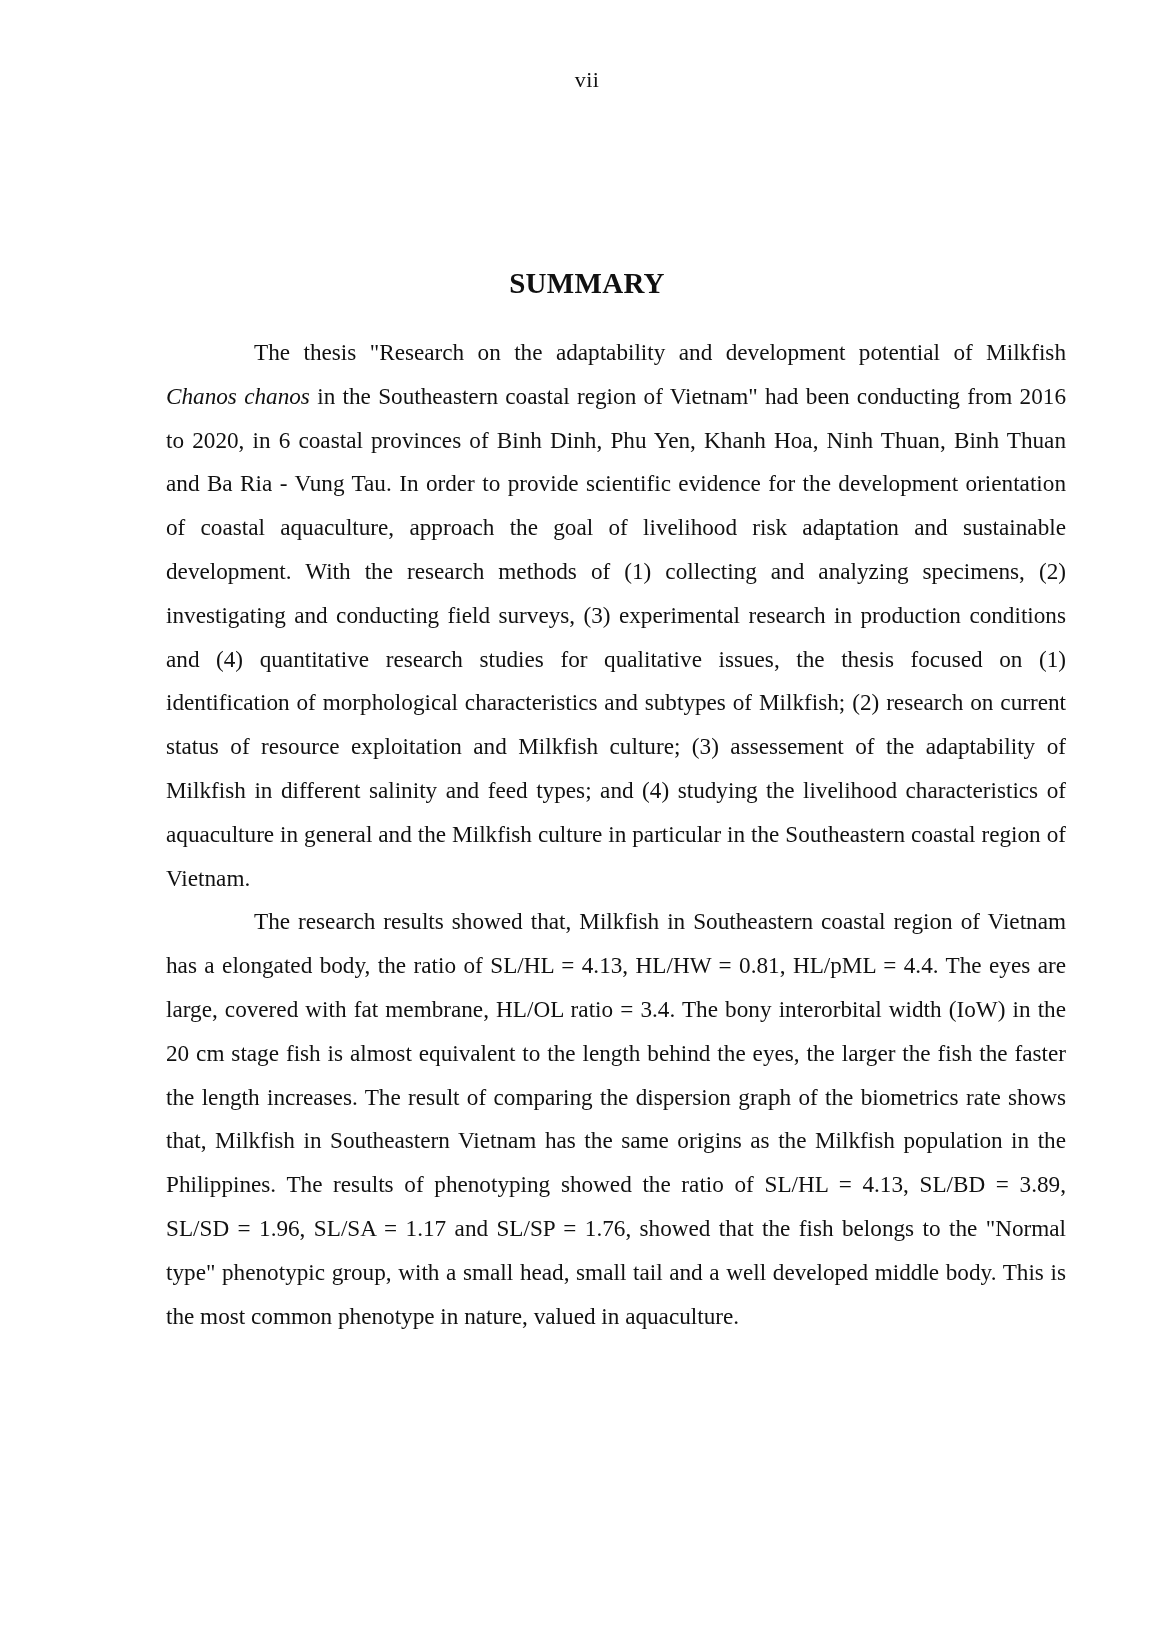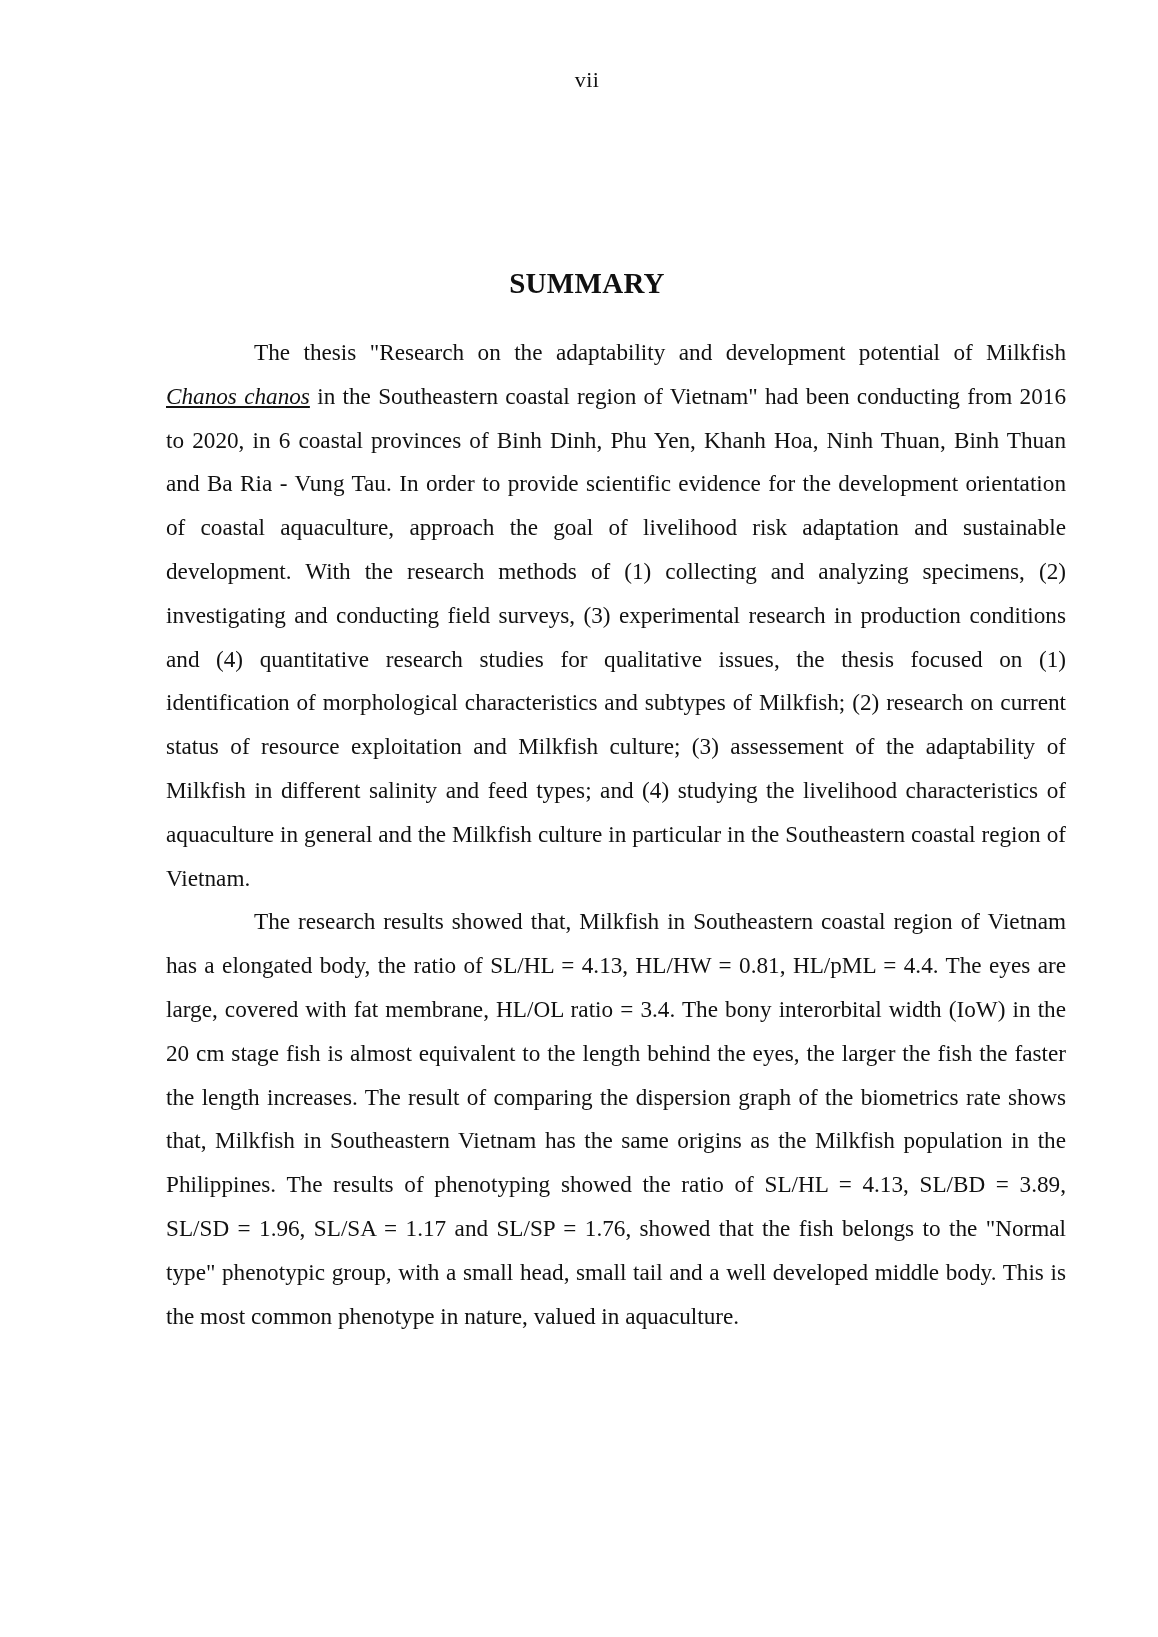--- a/index.html
+++ b/index.html
@@ -44,21 +44,20 @@
       font-size: 23.2px;
       line-height: 43.8px;
     }
     .para {
       margin: 0;
       text-align: justify;
       text-indent: 88px;
     }
     .para i {
       font-style: italic;
-      text-decoration: underline;
     }
   </style>
 </head>
 <body>
 
 <div class="page-number">vii</div>
 
 <h1 class="title">SUMMARY</h1>
 
 <div class="body-text">

